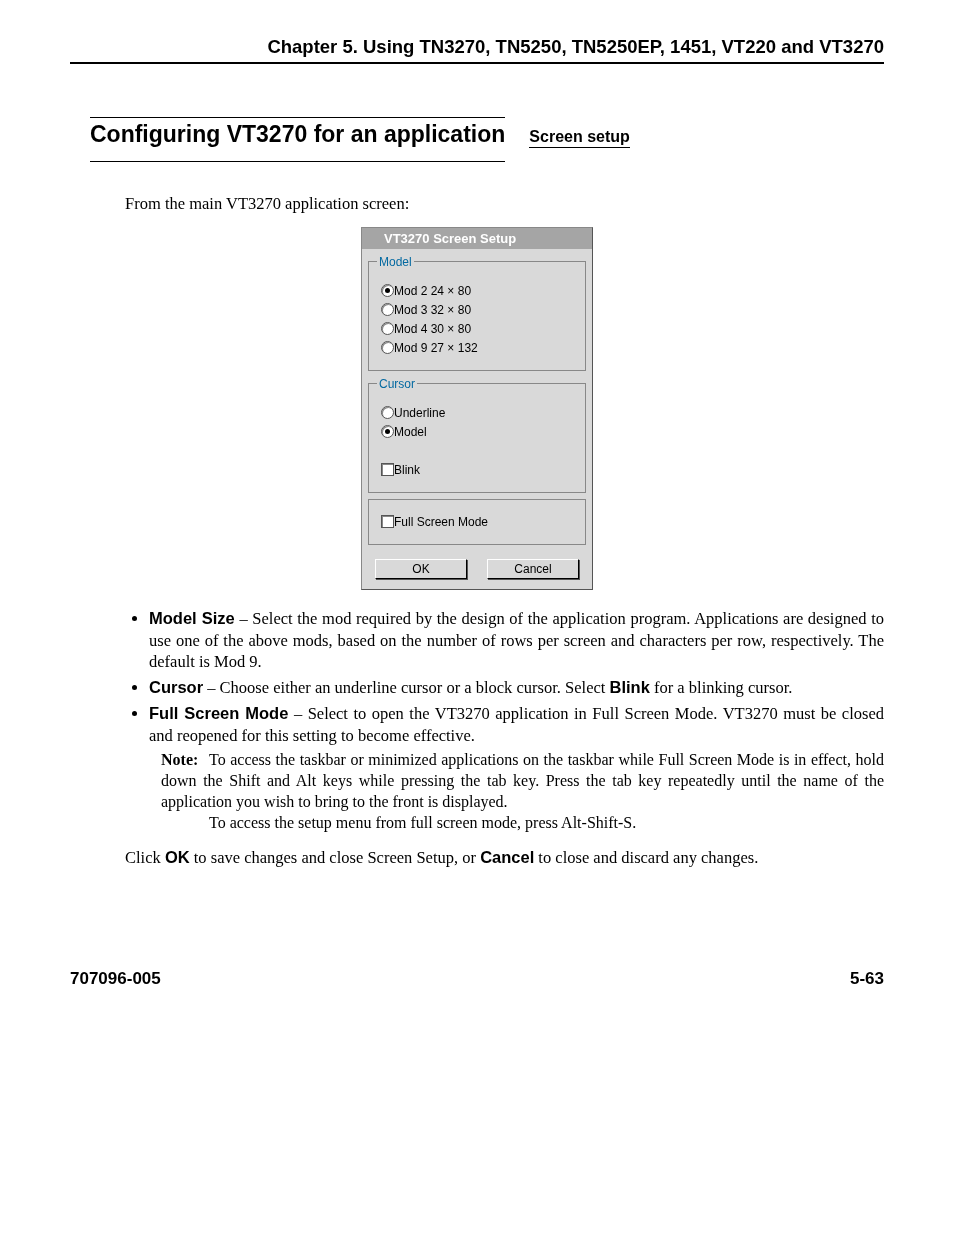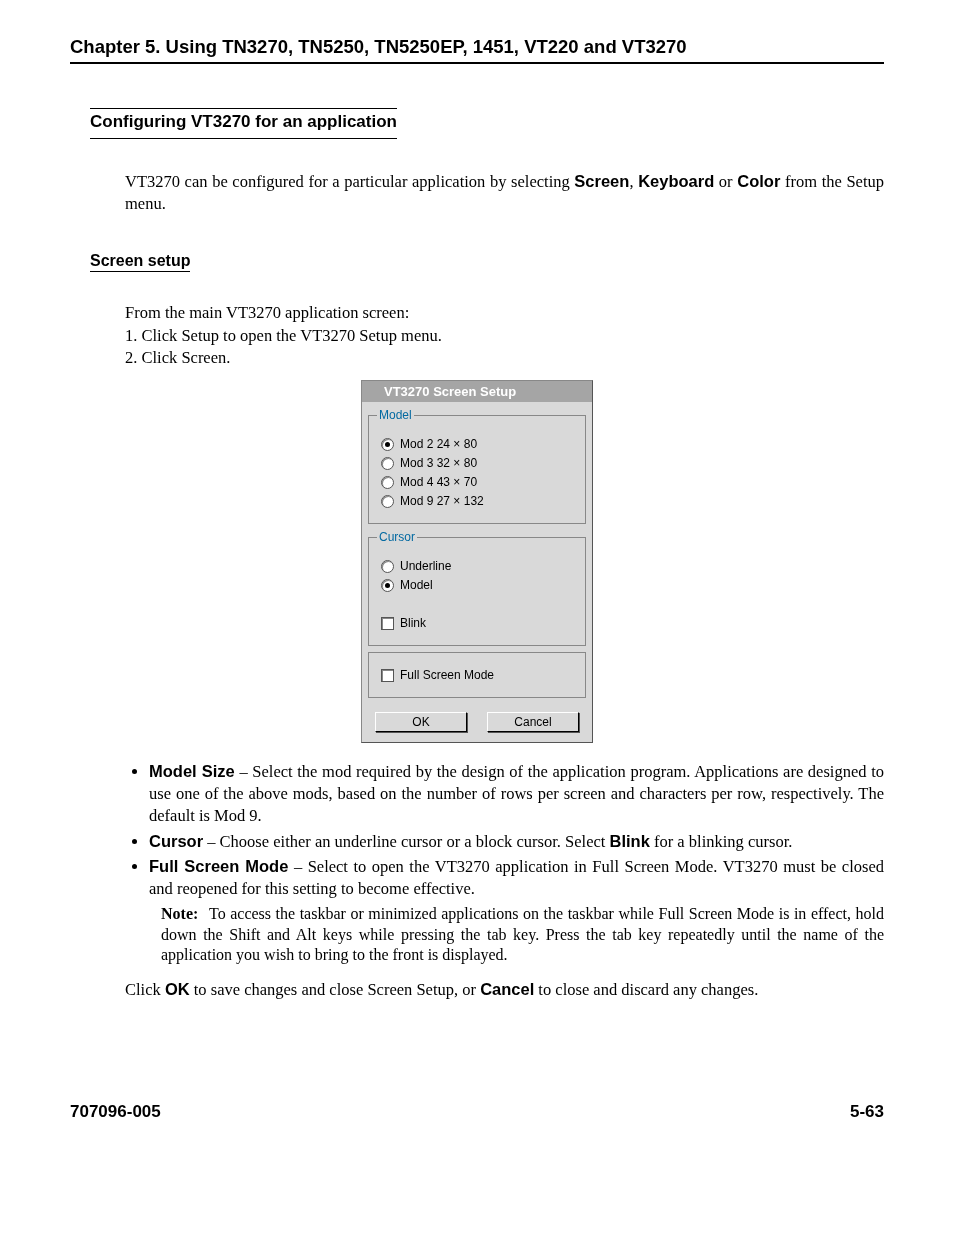--- a/index.html
+++ b/index.html
@@ -8,37 +8,38 @@
     background: #fff;
     font-family: "Times New Roman", Times, serif;
     color: #000;
     width: 954px;
   }
   .page {
     padding: 36px 70px 40px 70px;
   }
   .chapter-header {
     display: flex;
+    justify-content: flex-end;
     border-bottom: 2px solid #000;
     padding-bottom: 4px;
     margin-bottom: 44px;
   }
   .chapter-header span {
     font-family: Arial, Helvetica, sans-serif;
     font-weight: bold;
     font-size: 18.5px;
   }
   .section-heading {
     font-family: Arial, Helvetica, sans-serif;
     font-weight: bold;
-    font-size: 17px;
+    font-size: 23px;
     border-top: 1.5px solid #000;
     border-bottom: 1.5px solid #000;
     display: inline-block;
-    padding: 3px 0 6px 0;
+    padding: 3px 0 13px 0;
     margin-left: 20px;
     margin-bottom: 14px;
   }
   .subsection-heading {
     font-family: Arial, Helvetica, sans-serif;
     font-weight: bold;
     font-size: 16px;
     border-bottom: 1.5px solid #000;
     display: inline-block;
     padding-bottom: 1px;
@@ -93,21 +94,20 @@
     padding: 10px 8px 10px 8px;
   }
   fieldset.group legend {
     padding: 0 2px;
     font-size: 12px;
     color: #0369a1;
   }
   .radio-row, .check-row {
     display: flex;
     align-items: center;
-    gap: 6px;
     margin: 5px 0 5px 4px;
     font-size: 12px;
   }
   .radio {
     width: 11px; height: 11px; border-radius: 50%;
     background: #fff; border: 1px solid #555;
     box-shadow: inset 1px 1px 0 #888;
     display: inline-flex; align-items:center; justify-content:center;
   }
   .radio .dot { width:5px; height:5px; border-radius:50%; background:#000; }
@@ -166,55 +166,44 @@
 <body>
 
 <div class="page">
 
   <div class="chapter-header">
     <span>Chapter 5.  Using  TN3270, TN5250, TN5250EP, 1451, VT220 and VT3270</span>
   </div>
 
   <div class="section-heading">Configuring VT3270 for an application</div>
 
-  <p class="body-para">
-    <span>VT3270 can be configured for a particular application by selecting </span><span class="sans-bold">Screen</span><span>, </span><span class="sans-bold">Keyboard</span><span> or </span><span class="sans-bold">Color</span><span> from the Setup menu.</span>
-  </p>
 
   <div class="subsection-heading">Screen setup</div>
 
   <p class="body-para" style="margin-bottom:2px;">From the main VT3270 application screen:</p>
-  <ol class="steps">
-    <li>
-      <span>1. Click </span><span class="sans-bold">Setup</span><span> to open the VT3270 Setup menu.</span>
-    </li>
-    <li>
-      <span>2. Click </span><span class="sans-bold">Screen</span><span>.</span>
-    </li>
-  </ol>
 
   <div class="dialog-wrap">
     <div class="dialog">
       <div class="title-bar">VT3270 Screen Setup</div>
 
       <fieldset class="group">
         <legend>Model</legend>
         <div class="radio-row">
           <span class="radio">
               <span class="dot"></span>
             </span>
           <span>Mod 2 24 × 80</span>
         </div>
         <div class="radio-row">
           <span class="radio"></span>
           <span>Mod 3 32 × 80</span>
         </div>
         <div class="radio-row">
           <span class="radio"></span>
-          <span>Mod 4 43 × 70</span>
+          <span>Mod 4 30 × 80</span>
         </div>
         <div class="radio-row">
           <span class="radio"></span>
           <span>Mod 9 27 × 132</span>
         </div>
       </fieldset>
 
       <fieldset class="group">
         <legend>Cursor</legend>
         <div class="radio-row">
@@ -252,20 +241,23 @@
     <li>
       <span class="sans-bold">Model Size</span><span> – Select the mod required by the design of the application program. Applications are designed to use one of the above mods, based on the number of rows per screen and characters per row, respectively. The default is Mod 9.</span>
     </li>
     <li>
       <span class="sans-bold">Cursor</span><span> – Choose either an underline cursor or a block cursor. Select </span><span class="sans-bold">Blink</span><span> for a blinking cursor.</span>
     </li>
     <li>
       <span class="sans-bold">Full Screen Mode</span><span> – Select to open the VT3270 application in Full Screen Mode. VT3270 must be closed and reopened for this setting to become effective.</span>
       <div class="note-block" style="margin-left:12px; margin-top:4px;">
         <span class="note-label serif-bold">Note:</span><span>To access the taskbar or minimized applications on the taskbar while Full Screen Mode is in effect, hold down the </span><span class="serif-bold">Shift</span><span> and </span><span class="serif-bold">Alt</span><span> keys while pressing the tab key. Press the tab key repeatedly until the name of the application you wish to bring to the front is displayed.</span>
+        <span class="note-indent">
+          <span>To access the setup menu from full screen mode, press </span><span class="serif-bold">Alt-Shift-S</span><span>.</span>
+        </span>
       </div>
     </li>
   </ul>
 
   <p class="body-para" style="margin-top:12px;">
     <span>Click </span><span class="sans-bold">OK</span><span> to save changes and close Screen Setup, or </span><span class="sans-bold">Cancel</span><span> to close and discard any changes.</span>
   </p>
 
   <div class="footer">
     <span>707096-005</span>

